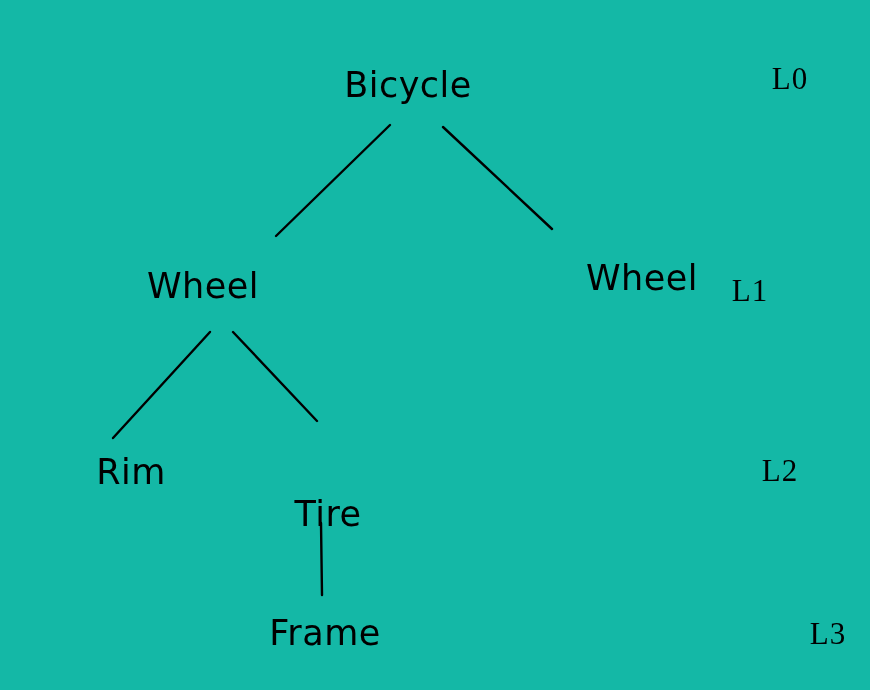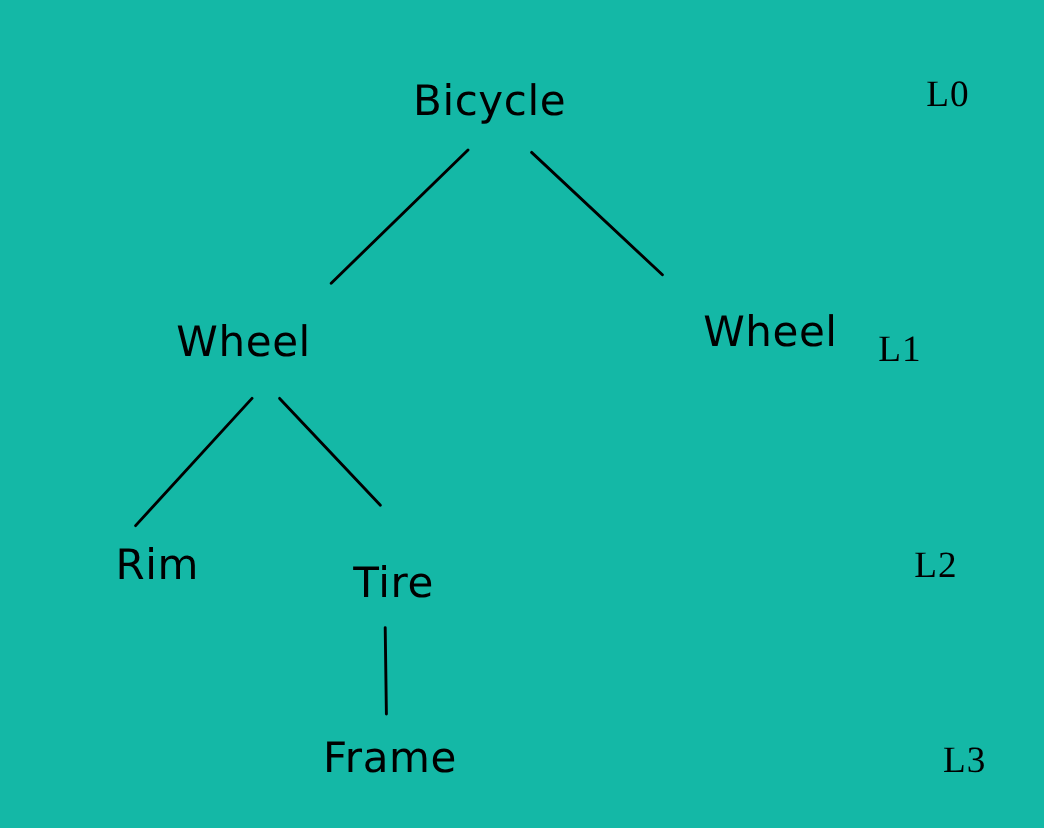--- a/index.html
+++ b/index.html
@@ -58,24 +58,24 @@
       <line x1="210" y1="332" x2="113" y2="438" stroke="#000000" stroke-width="2.4" stroke-linecap="round"></line>
       <line x1="233" y1="332" x2="317" y2="421" stroke="#000000" stroke-width="2.4" stroke-linecap="round"></line>
       <line x1="321" y1="523" x2="322" y2="595" stroke="#000000" stroke-width="2.4" stroke-linecap="round"></line>
     </svg>
 
   <div id="node-layer">
       <div class="node-label" style="left: 408px; top: 85px;">Bicycle</div>
       <div class="node-label" style="left: 203px; top: 286px;">Wheel</div>
       <div class="node-label" style="left: 642px; top: 278px;">Wheel</div>
       <div class="node-label" style="left: 131px; top: 472px;">Rim</div>
-      <div class="node-label" style="left: 328px; top: 487px;">Tire</div>
+      <div class="node-label" style="left: 328px; top: 514px;">Tire</div>
       <div class="node-label" style="left: 325px; top: 633px;">Frame</div>
     </div>
 
   <div id="level-layer">
       <div class="level-label" style="left: 790px; top: 78px;">L0</div>
       <div class="level-label" style="left: 750px; top: 290px;">L1</div>
       <div class="level-label" style="left: 780px; top: 470px;">L2</div>
-      <div class="level-label" style="left: 804px; top: 633px;">L3</div>
+      <div class="level-label" style="left: 828px; top: 633px;">L3</div>
     </div>
 
 </div>
 
 </body></html>

